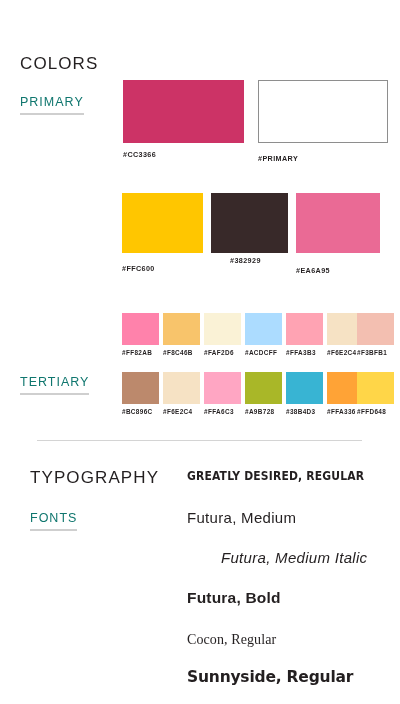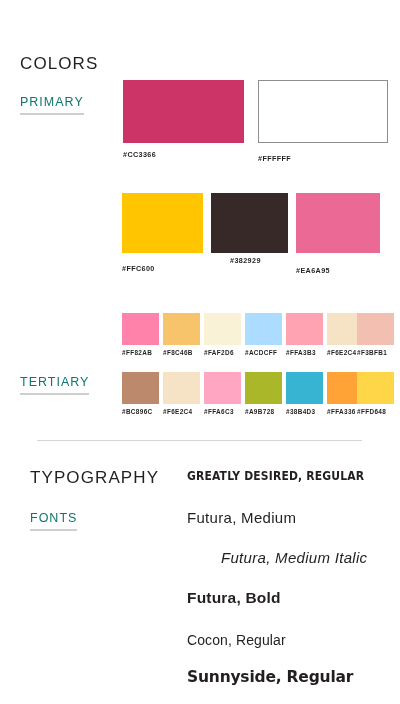--- a/index.html
+++ b/index.html
@@ -109,21 +109,21 @@
     font-size: 15px;
     letter-spacing: 0.3px;
   }
   .fs-bold {
     font-family: "Liberation Sans", sans-serif;
     font-weight: 700;
     font-size: 15.5px;
     letter-spacing: 0.2px;
   }
   .fs-cocon {
-    font-family: Liberation Sans, sans-serif;
+    font-family: Liberation Serif, serif;
     font-weight: 400;
     font-size: 14px;
     letter-spacing: 0.1px;
   }
   .fs-sunnyside {
     font-family: "DejaVu Sans", sans-serif;
     font-weight: 700;
     font-size: 15.5px;
     letter-spacing: -0.2px;
     text-align: right;
@@ -135,21 +135,21 @@
 <div class="page">
 
   <div class="section-title" style="left:20px; top:34px;margin-top:20px;">COLORS</div>
 
   <div class="row-label" style="left:20px; top:95px;">PRIMARY</div>
 
   <div class="swatch" style="left:123px; top:80px; width:121px; height:63px; background:#CC3366;"></div>
   <div class="hexlabel big" style="left:123px; top:150px;">#CC3366</div>
 
   <div class="swatch bordered" style="left:258px; top:80px; width:130px; height:63px; background:#FFFFFF;"></div>
-  <div class="hexlabel big" style="left:258px; top:154px;">#FFFFFF</div>
+  <div class="hexlabel big" style="left:258px; top:154px;">#PRIMARY</div>
 
 
   <div class="swatch" style="left:122px; top:193px; width:81px; height:60px; background:#FFC600;"></div>
   <div class="hexlabel big" style="left:122px; top:264px;">#FFC600</div>
 
   <div class="swatch" style="left:211px; top:193px; width:77px; height:60px; background:#382929;"></div>
   <div class="hexlabel big" style="left:211px; top:256px;padding-left:19px;">#382929</div>
 
   <div class="swatch" style="left:296px; top:193px; width:84px; height:60px; background:#EA6A95;"></div>
   <div class="hexlabel big" style="left:296px; top:266px;">#EA6A95</div>

